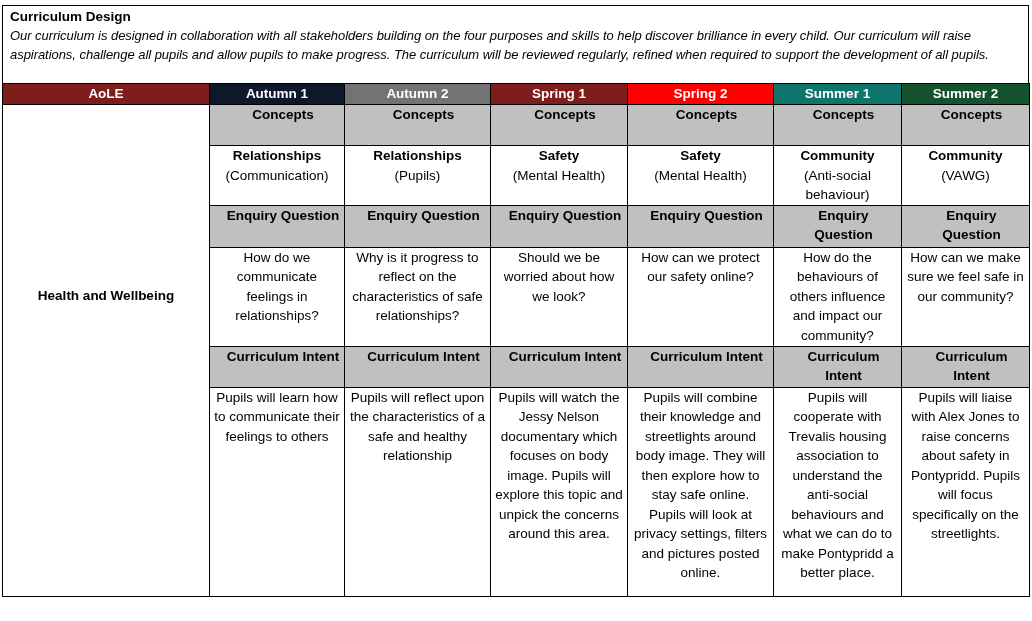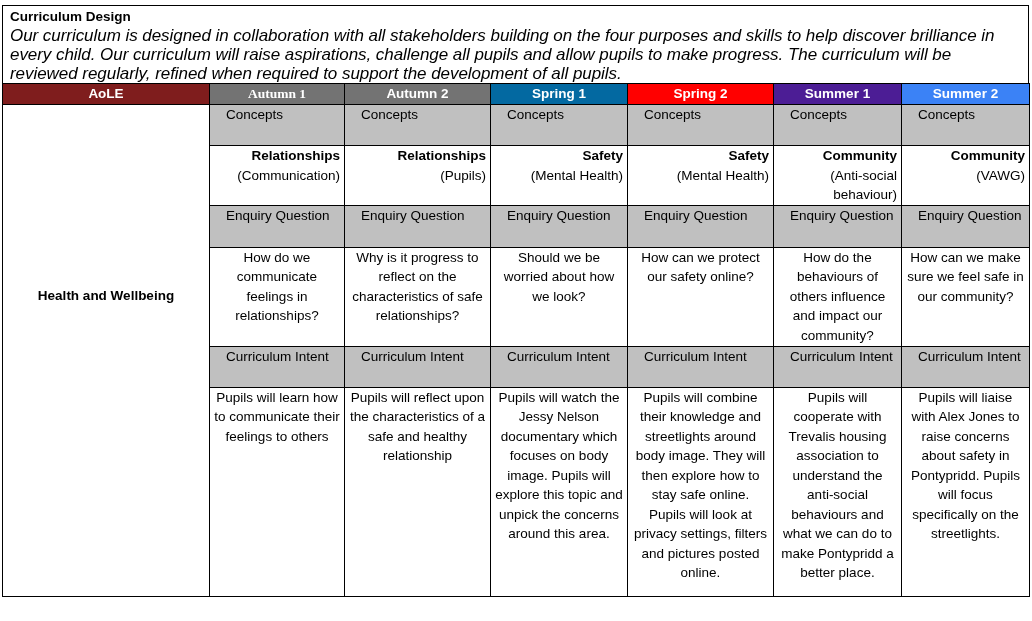--- a/index.html
+++ b/index.html
@@ -1,32 +1,32 @@
 <!DOCTYPE html>
 <html><head>
 <meta charset="utf-8">
 <style>
   html, body { margin: 0; padding: 0; background: #ffffff; }
   body { width: 1032px; height: 621px; overflow: hidden; font-family: "Liberation Sans", "DejaVu Sans", sans-serif; color: #000; }
   .page { position: absolute; left: 2px; top: 5px; width: 1027px; }
   .intro { border: 1.5px solid #000; border-bottom: none; padding: 2px 6px 2px 7px; height: 78px; box-sizing: border-box; }
   .intro-title { font-weight: bold; font-size: 13.5px; line-height: 18px; }
-  .intro-text { font-style: italic; font-size: 17px; line-height: 19px; letter-spacing: -0.05px; }
+  .intro-text { font-style: italic; font-size: 13px; line-height: 19px; letter-spacing: -0.05px; }
   table { border-collapse: collapse; table-layout: fixed; width: 1027px; }
   td, th { border: 1.5px solid #000; font-size: 13.5px; line-height: 19.5px; vertical-align: top; padding: 0 4px; }
   th.head { background: #ff0000; color: #fff; font-weight: bold; text-align: center; height: 20px; padding: 0; line-height: 20px; }
-  td.label { background: #c0c0c0; font-weight: normal; text-align: left; padding-left: 16px; }
+  td.label { background: #c0c0c0; font-weight: bold; text-align: center; padding-left: 16px; }
   td.aole { font-weight: bold; text-align: center; vertical-align: middle; padding-bottom: 110px; }
   .center { text-align: center; }
   .left { text-align: center; }
   .bold { font-weight: bold; }
   col.c0 { width: 207px; } col.c1 { width: 135px; } col.c2 { width: 146px; }
   col.c3 { width: 137px; } col.c4 { width: 146px; } col.c5 { width: 128px; } col.c6 { width: 128px; }
   tr.r-concept-label td.label { height: 40px; }
-  tr.r-concept td { height: 40px; text-align: right; }
+  tr.r-concept td { height: 40px; }
   tr.r-eq-label td.label { height: 41px; }
   tr.r-eq td { height: 98px; }
   tr.r-ci-label td.label { height: 40px; }
   tr.r-ci td { height: 208px; }
 </style>
 </head>
 <body>
 
 <div class="page">
   <div class="intro">
@@ -40,26 +40,26 @@
         <col class="c1">
         <col class="c2">
         <col class="c3">
         <col class="c4">
         <col class="c5">
         <col class="c6">
     </colgroup>
     <tbody>
         <tr>
       <th class="head" style="background: #7f1d1d; color: rgb(255, 255, 255);">AoLE</th>
-      <th class="head" style="background: #737373; color: rgb(255, 255, 255); font-family: Liberation Serif, serif;">Autumn 1</th>
+      <th class="head" style="background: #0f172a; color: rgb(255, 255, 255);">Autumn 1</th>
       <th class="head" style="background: #737373; color: rgb(255, 255, 255);">Autumn 2</th>
-      <th class="head" style="background: #0369a1; color: rgb(255, 255, 255);">Spring 1</th>
+      <th class="head" style="background: #7f1d1d; color: rgb(255, 255, 255);">Spring 1</th>
       <th class="head" style="background: rgb(255, 0, 0); color: rgb(255, 255, 255);">Spring 2</th>
-      <th class="head" style="background: #4c1d95; color: rgb(255, 255, 255);">Summer 1</th>
-      <th class="head" style="background: #3b82f6; color: rgb(255, 255, 255);">Summer 2</th>
+      <th class="head" style="background: #0f766e; color: rgb(255, 255, 255);">Summer 1</th>
+      <th class="head" style="background: #14532d; color: rgb(255, 255, 255);">Summer 2</th>
     </tr>
 
     <tr class="r-concept-label">
       <td class="aole" rowspan="6">Health and Wellbeing</td>
       <td class="label" style="background: rgb(192, 192, 192);">Concepts</td>
       <td class="label" style="background: rgb(192, 192, 192);">Concepts</td>
       <td class="label" style="background: rgb(192, 192, 192);">Concepts</td>
       <td class="label" style="background: rgb(192, 192, 192);">Concepts</td>
       <td class="label" style="background: rgb(192, 192, 192);">Concepts</td>
       <td class="label" style="background: rgb(192, 192, 192);">Concepts</td>

